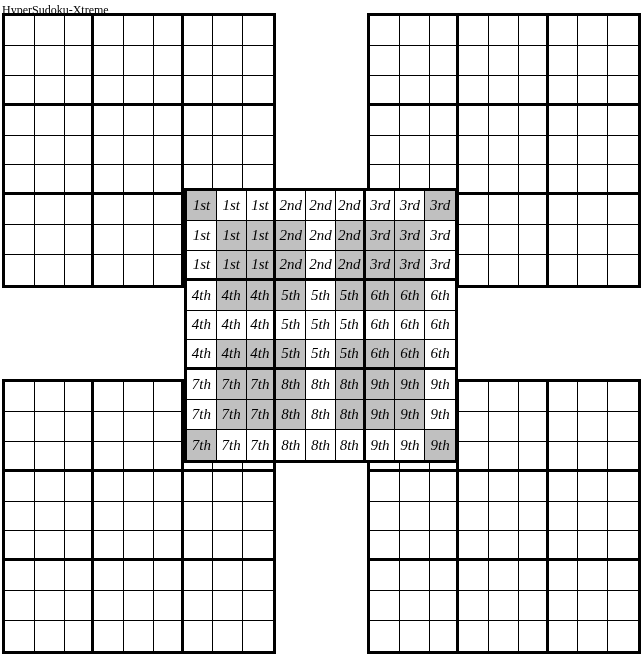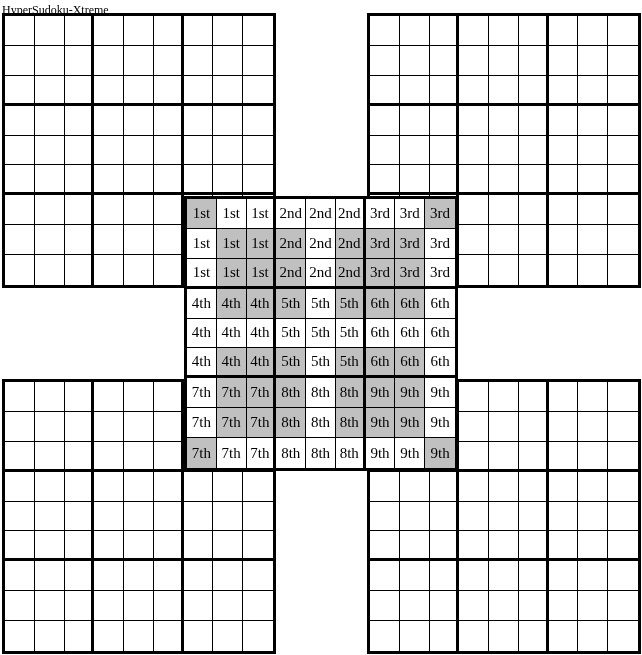--- a/index.html
+++ b/index.html
@@ -51,21 +51,21 @@
   
   .cell:nth-child(n+19):nth-child(-n+27),
   .cell:nth-child(n+46):nth-child(-n+54) { border-bottom-width: 3px; }
   
   .cell:nth-child(n+73) { border-bottom: none; }
 
   #grid-tl { left: 2px;   top: 13px;  }
   #grid-tr { left: 367px; top: 13px;  }
   #grid-bl { left: 2px;   top: 379px; }
   #grid-br { left: 367px; top: 379px; }
-  #grid-c  { left: 184px; top: 196px; }
+  #grid-c  { left: 184px; top: 188px; font-style: italic; }
 </style>
 </head>
 <body>
 
 <div class="canvas">
   <div class="title">HyperSudoku-Xtreme</div>
   <div class="grid9" id="grid-tl">
       <div class="cell"></div>
       <div class="cell"></div>
       <div class="cell"></div>

